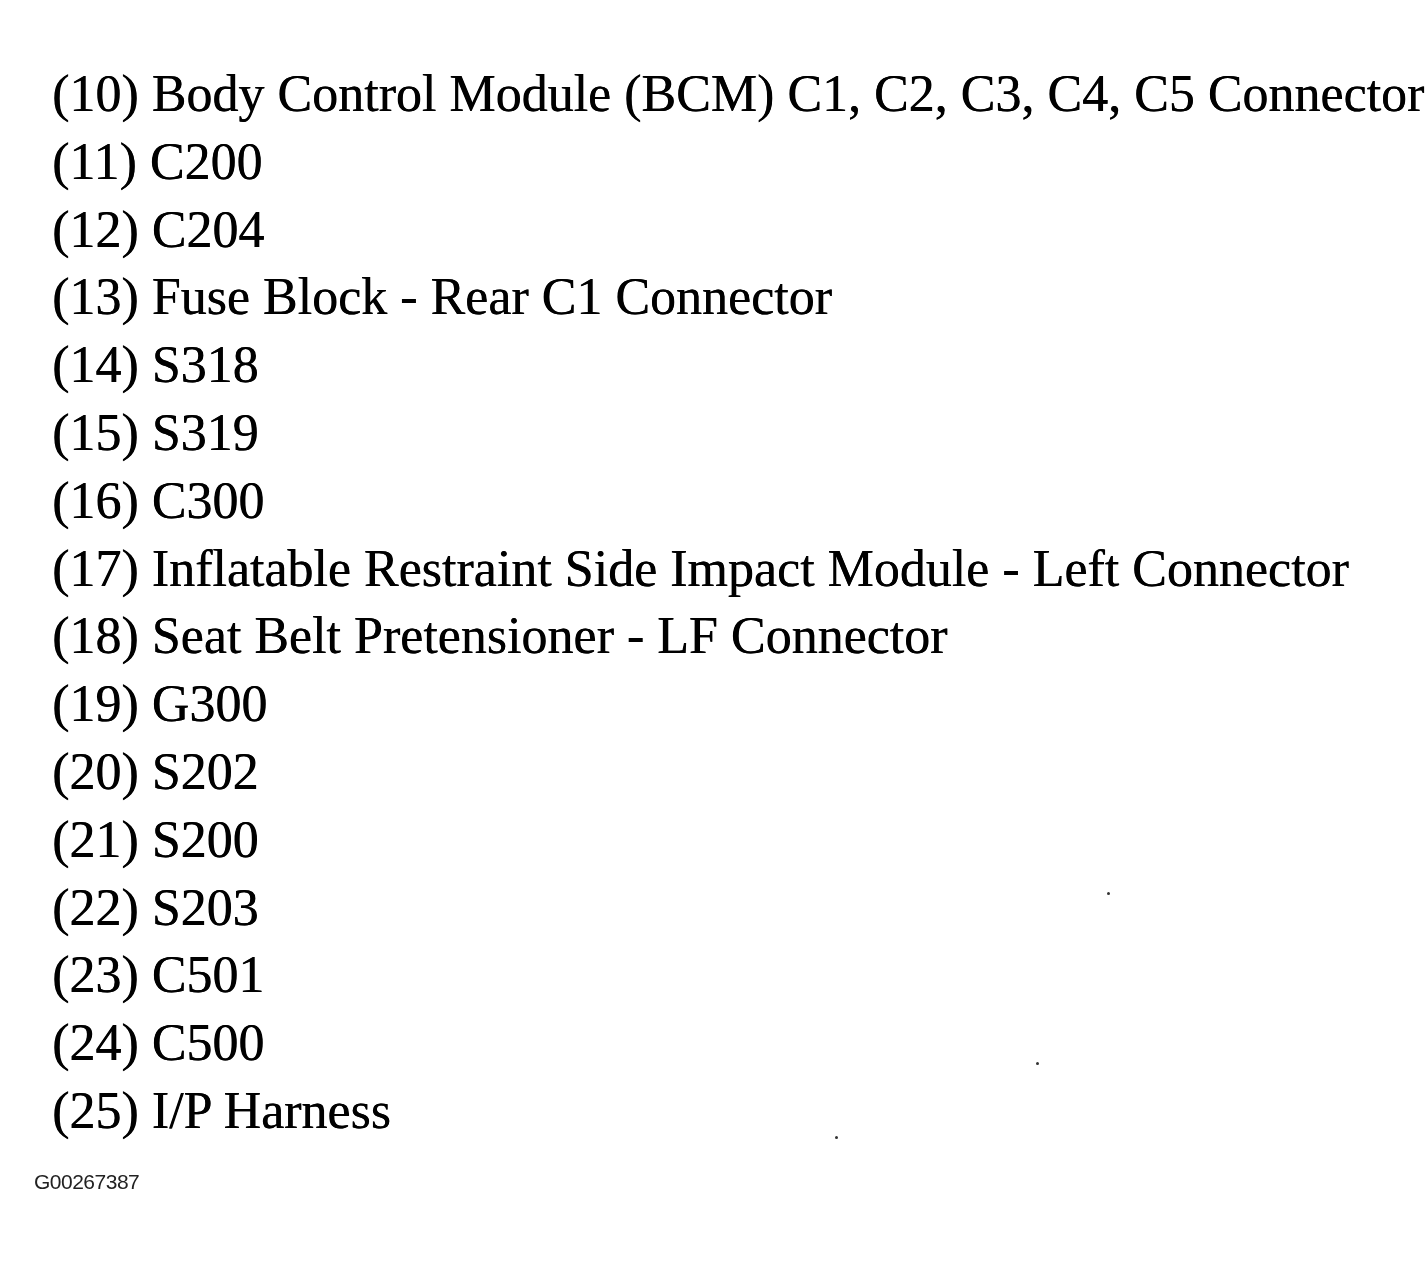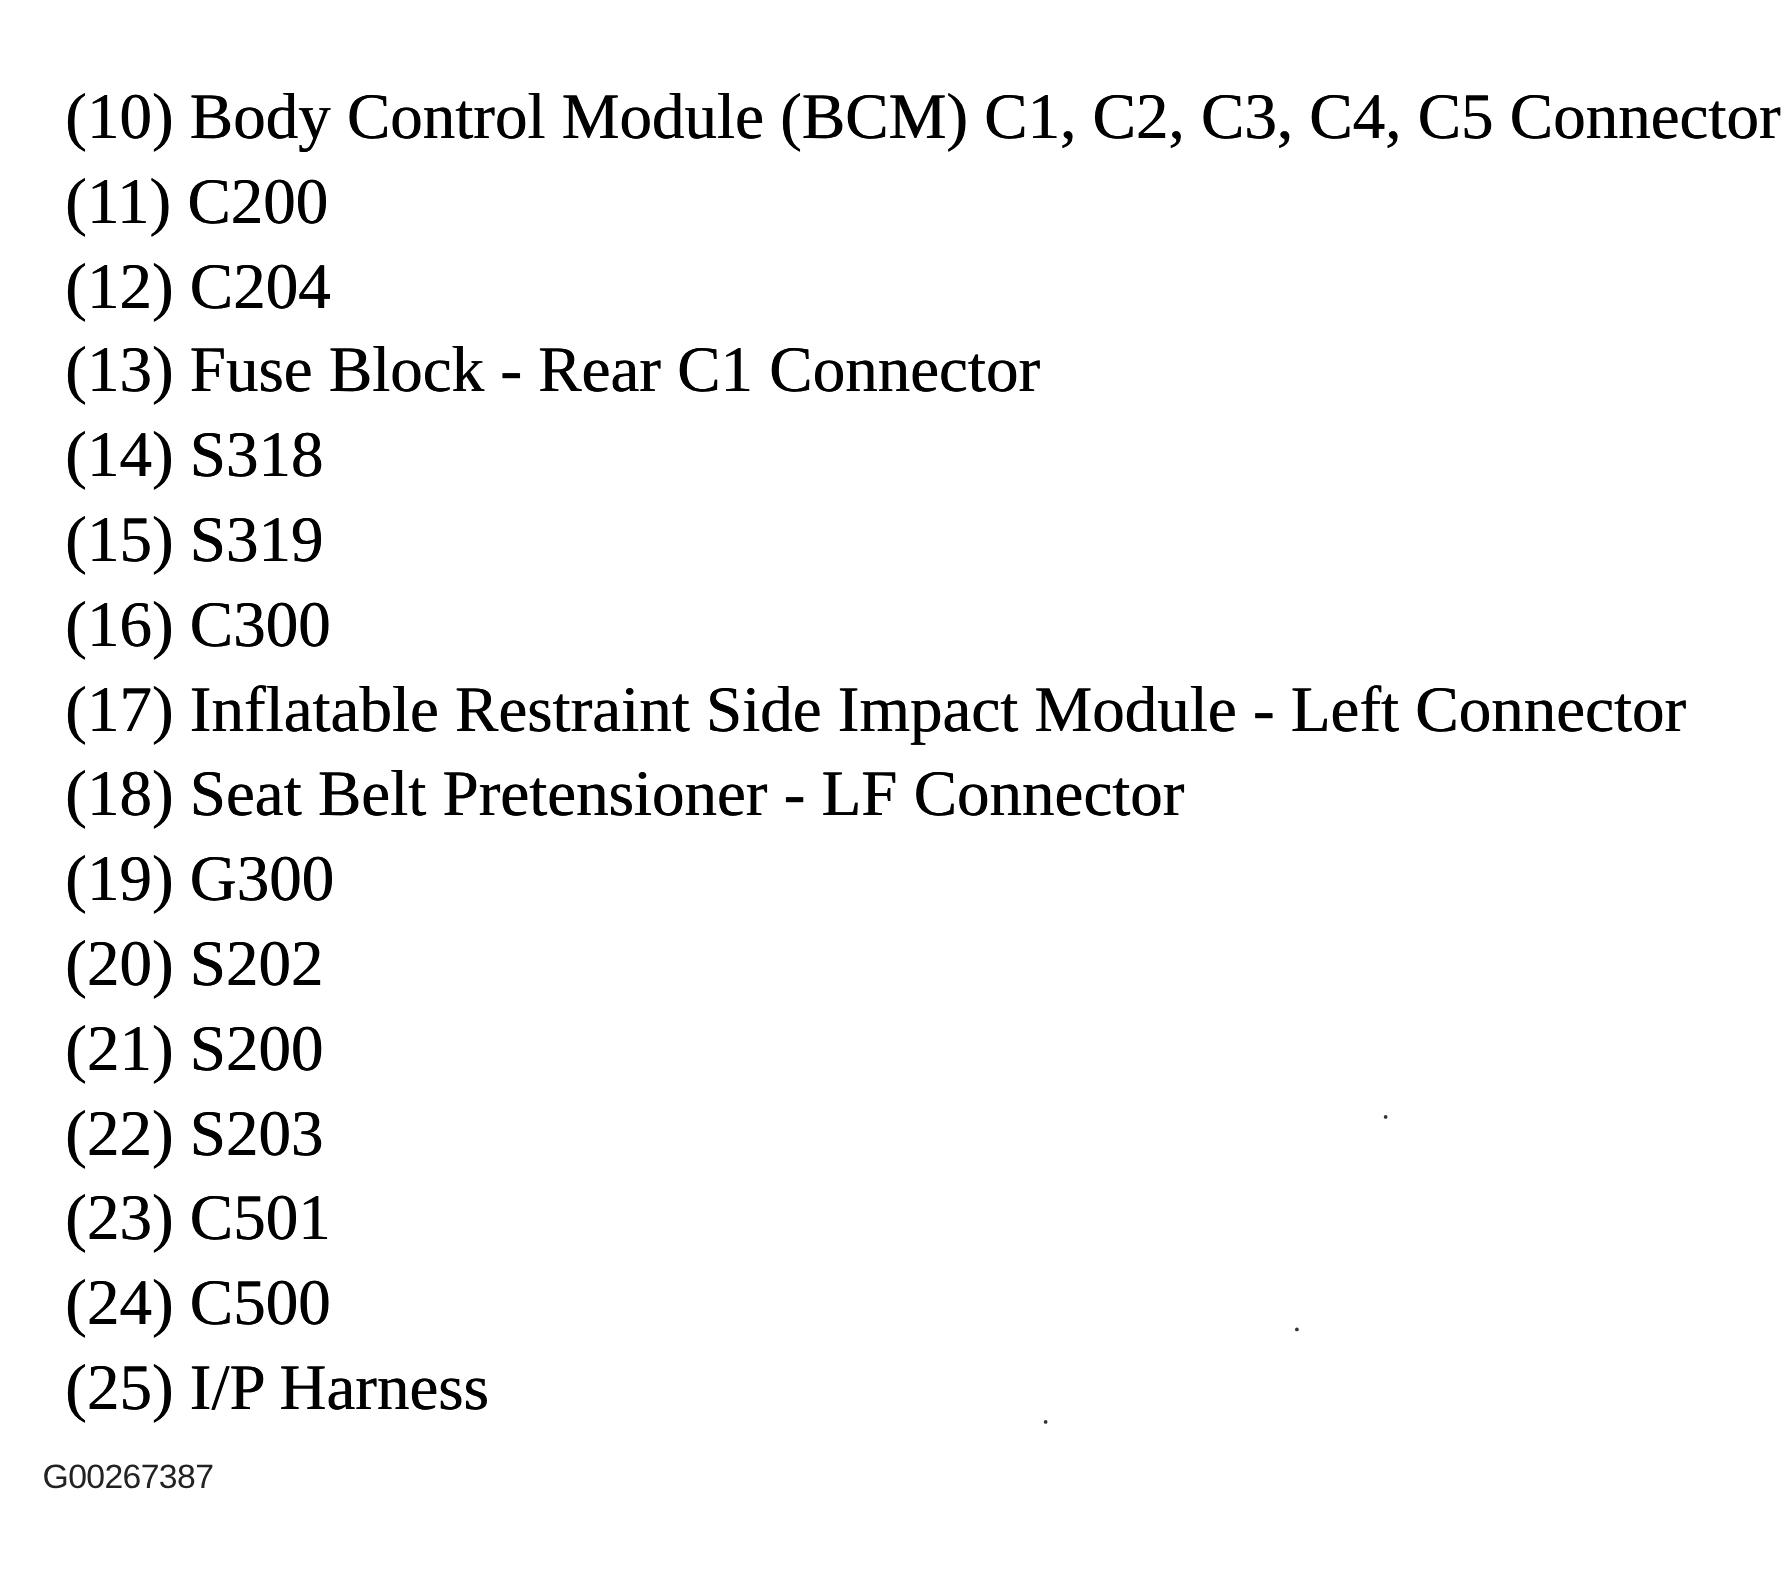--- a/index.html
+++ b/index.html
@@ -27,21 +27,21 @@
     font-weight: 400;
   }
   .doc-list .line {
     height: 67.8px;
   }
   .figure-id {
     position: absolute;
     left: 34px;
     top: 1166px;
     font-family: "Liberation Sans", sans-serif;
-    font-size: 27px;
+    font-size: 21px;
     line-height: 31px;
     letter-spacing: -0.5px;
     color: #222222;
     white-space: nowrap;
   }
   .speck {
     position: absolute;
     width: 3px;
     height: 3px;
     background: #333333;

